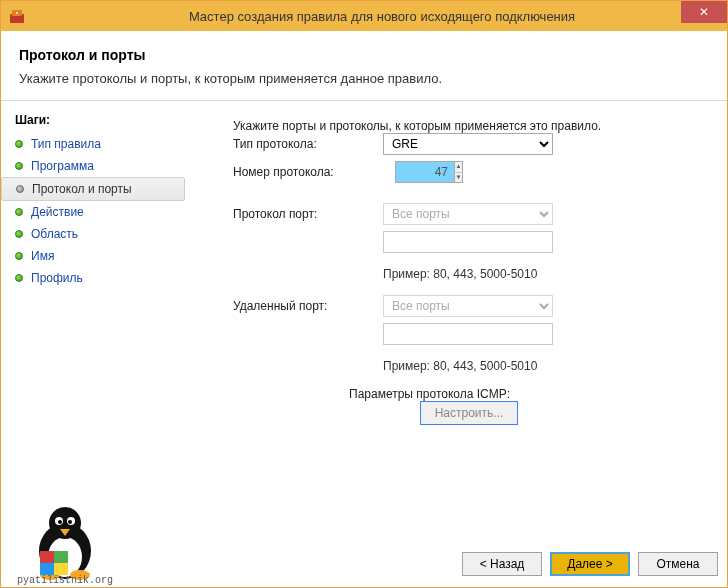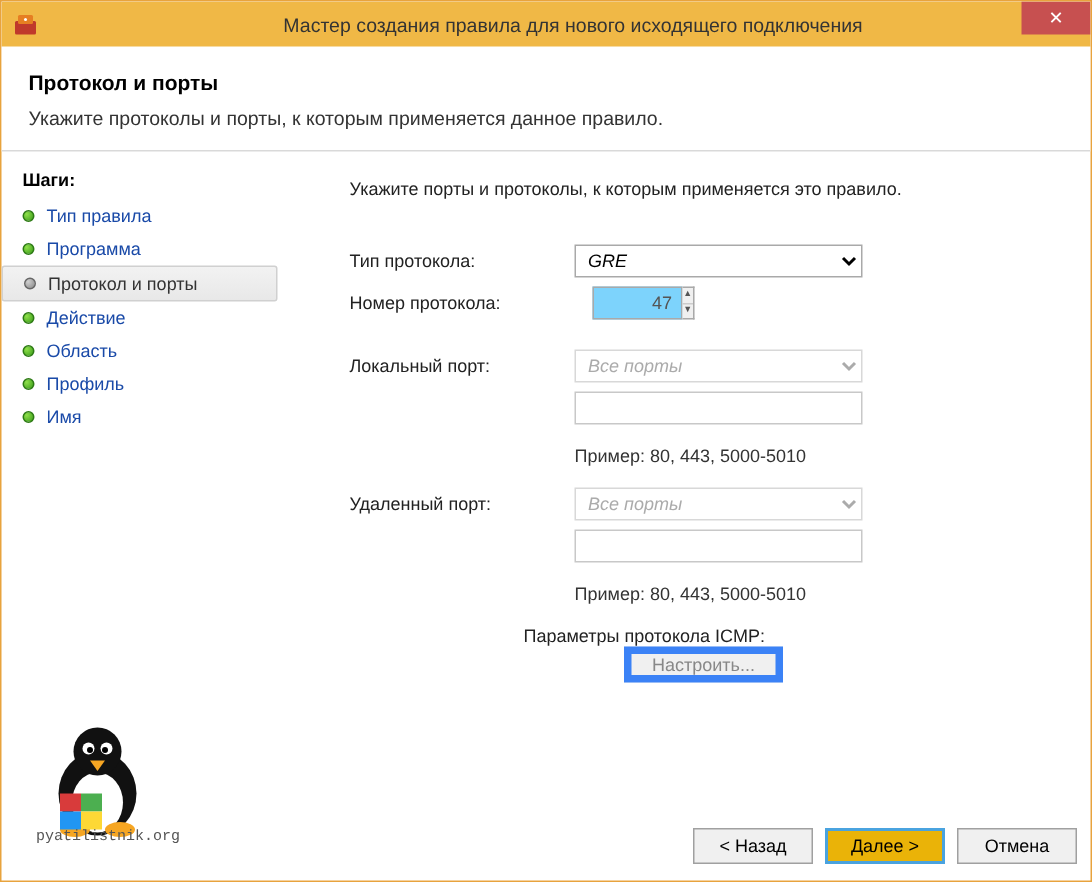--- a/index.html
+++ b/index.html
@@ -113,32 +113,32 @@
     border: 1px solid #666;
   }
 
   
   .content {
     flex: 1;
     padding: 18px 22px 10px 40px;
     font-size: 12px;
     color: #222;
   }
-  .intro { margin-bottom: 30px; }
+  .intro { }
 
   .form-row {
     display: flex;
     align-items: center;
     margin-bottom: 6px;
   }
   .form-row .label {
     width: 150px;
     flex-shrink: 0;
   }
-  .form-row .control { width: 192px; font-style: italic; }
+  .form-row .control { width: 170px; }
   .example {
     font-size: 12px;
     color: #333;
     margin-left: 150px;
     margin-bottom: 14px;
     margin-top: 14px;
   }
   .gap { height: 14px; }
 
   select, input[type=text] {
@@ -191,21 +191,21 @@
     margin-top: 8px;
     flex-direction: column;
   }
   .icmp-row .label { width: 240px; }
   .icmp-btn {
     height: 24px;
     padding: 0 14px;
     font-family: inherit;
     font-size: 12px;
     background: #f0f0f0;
-    border: 5px solid #3b82f6;
+    border: 1px solid #3b82f6;
     color: #888;
   }
 
   
   .footer {
     position: absolute;
     right: 10px;
     bottom: 12px;
     display: flex;
     gap: 8px;
@@ -222,23 +222,23 @@
   }
   .footer button.primary {
     border: 2px solid #4aa3df;
     background: #eab308;
   }
 
   
   .watermark {
     position: absolute;
     left: 10px;
-    bottom: 24px;
+    bottom: 2px;
     width: 110px;
-    text-align: right;
+    text-align: center;
   }
   .watermark svg { display: block; margin: 0 auto; }
   .watermark .wm-text {
     font-family: "Courier New", monospace;
     font-size: 10px;
     color: #555;
     margin-top: -6px;
   }
 </style>
 </head>
@@ -283,25 +283,25 @@
     <div class="step-item">
       <span class="bullet"></span>
       <span>Действие</span>
     </div>
     <div class="step-item">
       <span class="bullet"></span>
       <span>Область</span>
     </div>
     <div class="step-item">
       <span class="bullet"></span>
+      <span>Имя</span>
+    </div>
+    <div class="step-item">
+      <span class="bullet"></span>
       <span>Профиль</span>
-    </div>
-    <div class="step-item">
-      <span class="bullet"></span>
-      <span>Имя</span>
     </div>
   </div>
 
   <div class="content">
     <div class="intro">Укажите порты и протоколы, к которым применяется это правило.</div>
 
     <div class="form-row">
       <span class="label">Тип протокола:</span>
       <select class="control">
         <option>GRE</option>
@@ -315,21 +315,21 @@
         <span class="spin-btns">
           <span>▲</span>
           <span>▼</span>
         </span>
       </span>
     </div>
 
     <div class="gap"></div>
 
     <div class="form-row">
-      <span class="label">Локальный порт:</span>
+      <span class="label">Протокол порт:</span>
       <select class="control" disabled="">
         <option>Все порты</option>
       </select>
     </div>
     <div class="form-row">
       <span class="label"></span>
       <input type="text" class="control" disabled="" style="">
     </div>
     <div class="example">Пример: 80, 443, 5000-5010</div>
 

